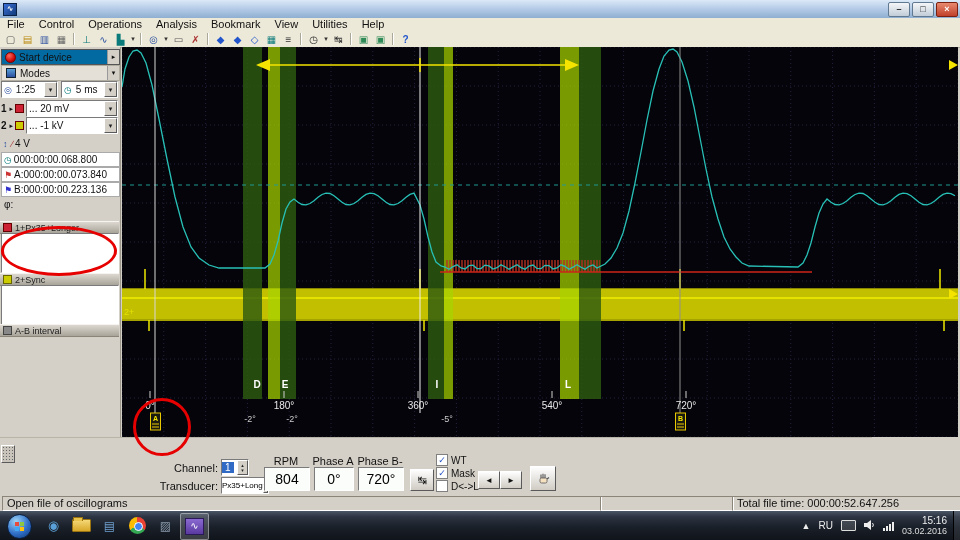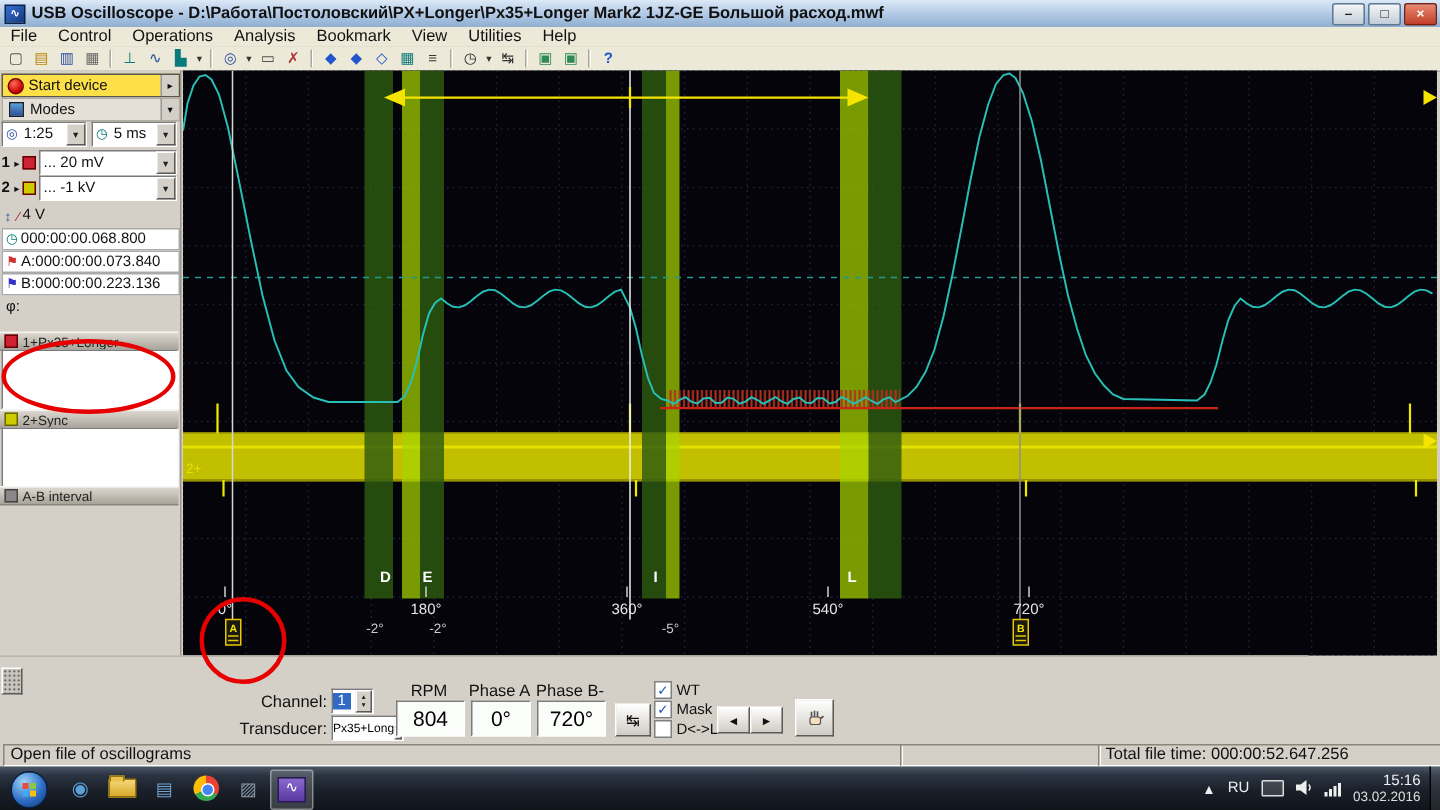--- a/index.html
+++ b/index.html
@@ -22,21 +22,21 @@
   .menuitem{padding:0 7px;height:13px;line-height:13px;}
   .toolbar{position:absolute;left:0;top:31px;width:960px;height:16px;background:#ece9d8;
     border-bottom:1px solid #aca899;display:flex;align-items:center;padding-left:2px;}
   .tbtn{width:17px;height:14px;display:flex;align-items:center;justify-content:center;
     font-size:10px;margin:0;}
   .tbsep{width:1px;height:12px;background:#aca899;margin:0 3px;border-right:1px solid #fff;}
   .tbdd{font-size:7px;color:#333;width:8px;text-align:center;}
   
   .sidebar{position:absolute;left:0;top:47px;width:120px;height:396px;background:#d4d0c8;border-right:1px solid #9a968a;}
   .srow{position:absolute;left:1px;width:117px;display:flex;align-items:center;font-size:10px;color:#111;}
-  .btnrow{background:#fde047;border:1px solid #555;height:14px;}
+  .btnrow{background:#0369a1;border:1px solid #555;height:14px;}
   .record-dot{width:9px;height:9px;border-radius:50%;background:radial-gradient(circle at 35% 30%,#ff6a5a,#c40000 70%);
     border:1px solid #700;margin:0 3px;}
   .modes-icon{width:8px;height:8px;background:linear-gradient(#5aa0d8,#2b4fa0);border:1px solid #123;margin:0 4px;}
   .endarrow{margin-left:auto;width:11px;height:100%;display:flex;align-items:center;justify-content:center;
     font-size:7px;background:#d4d0c8;border-left:1px solid #999;}
   .combo{display:flex;align-items:center;background:#fff;border:1px solid;border-color:#7a7a7a #fff #fff #7a7a7a;height:15px;font-size:10px;}
   .combo .val{padding:0 2px;white-space:nowrap;overflow:hidden;}
   .dd{margin-left:auto;width:11px;height:13px;background:#d4d0c8;border:1px solid;border-color:#fff #5a5a5a #5a5a5a #fff;
     font-size:7px;display:flex;align-items:center;justify-content:center;color:#222;}
   .mini-ic{font-size:9px;margin:0 2px;flex:none;}
@@ -101,21 +101,20 @@
   .netbars i{display:block;width:2px;background:#eee;}
   .clock{text-align:right;font-size:10px;line-height:11px;margin-right:6px;}
   .clock .d{font-size:9px;color:#ddd;}
   .showdesk{width:6px;height:29px;border-left:1px solid #000;background:rgba(255,255,255,.08);}
 </style>
 </head>
 <body>
 
 <div class="titlebar">
   <span class="app-icon">∿</span>
-  <span>USB Oscilloscope - D:\Работа\Постоловский\PX+Longer\Px35+Longer Mark2 1JZ-GE Большой расход.mwf</span>
   <span class="winbtns">
     <span class="winbtn">–</span>
     <span class="winbtn">□</span>
     <span class="winbtn close">×</span>
   </span>
 </div>
 
 <div class="menubar">
   <span class="menuitem">File</span>
   <span class="menuitem">Control</span>

